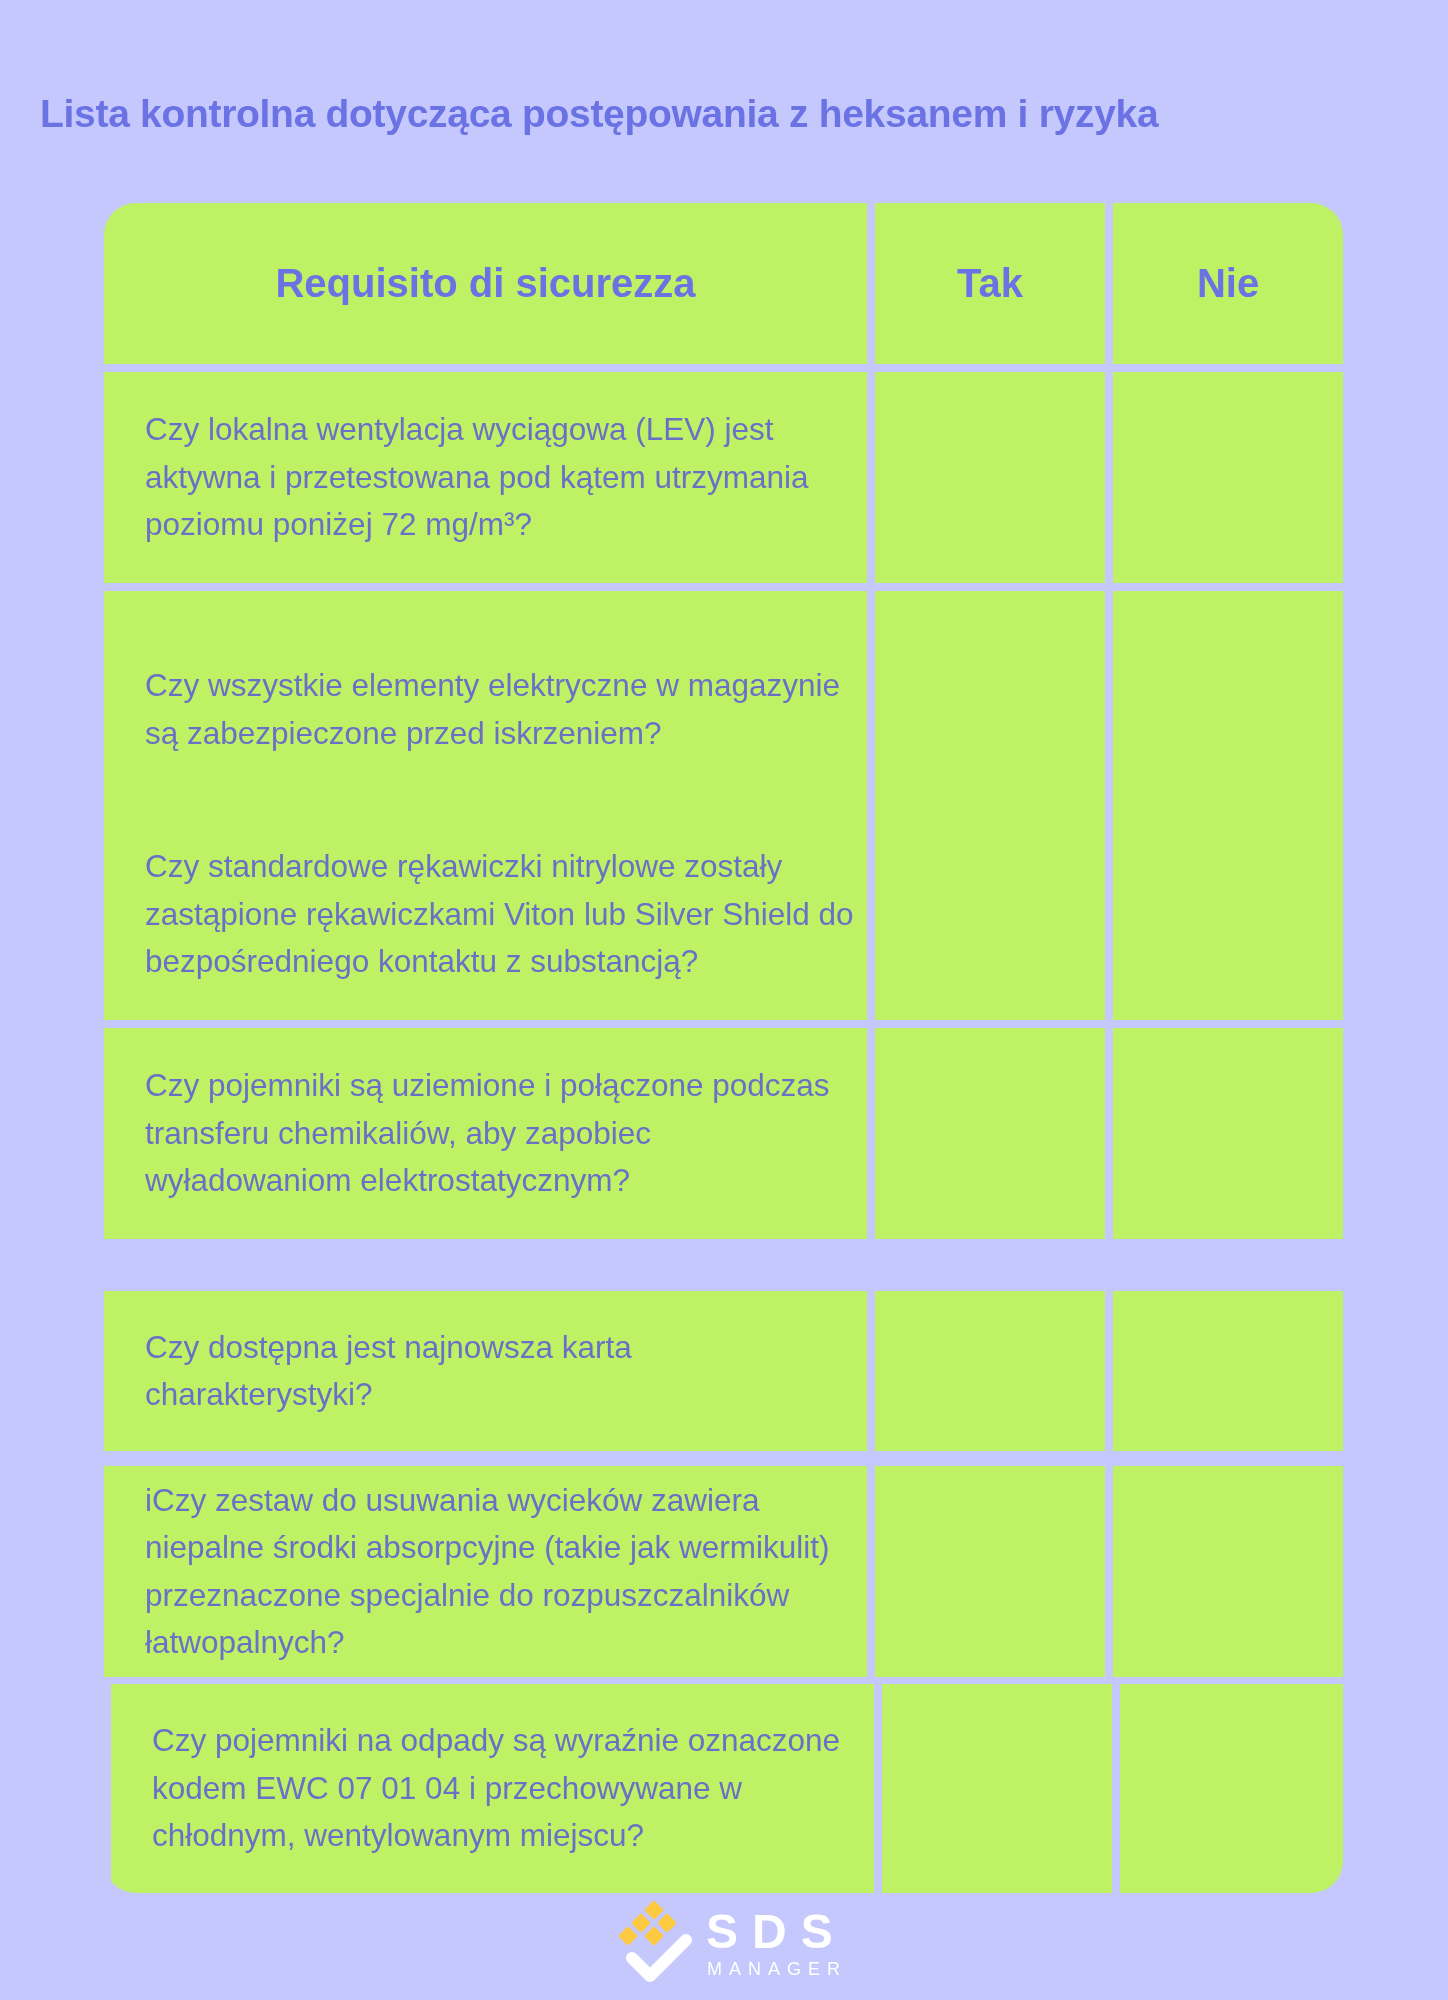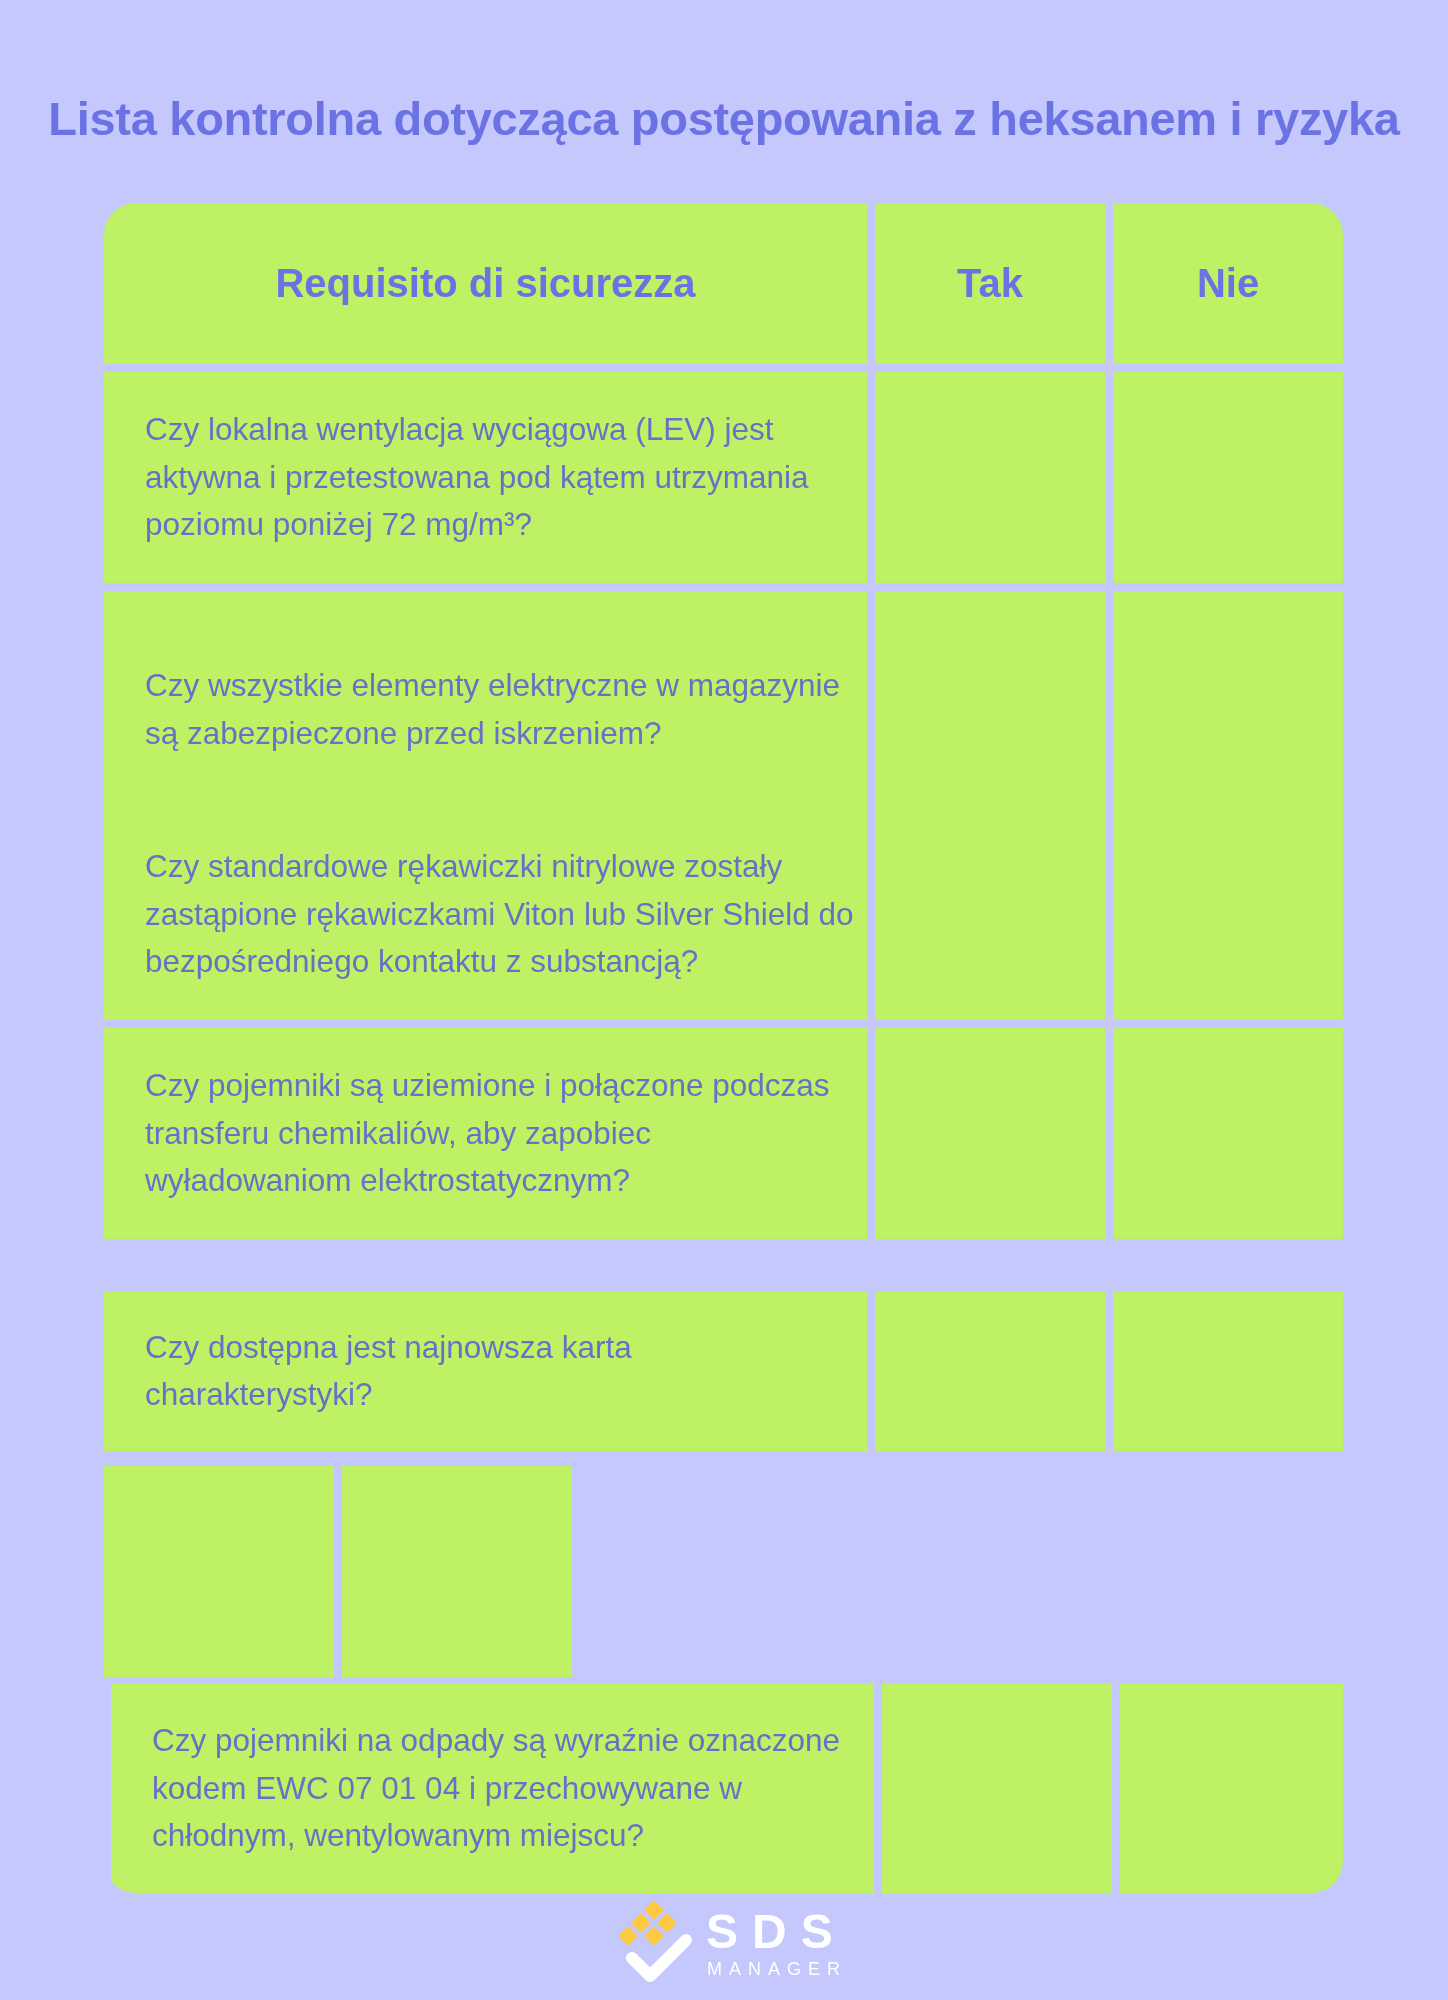--- a/index.html
+++ b/index.html
@@ -12,22 +12,22 @@
       background: #c5c8fd;
       position: relative;
       overflow: hidden;
       font-family: "Liberation Sans", "DejaVu Sans", sans-serif;
     }
     .page-title {
       position: absolute;
       left: 40px;
       top: 52px;
       width: 1368px;
-      text-align: center;
-      font-size: 47px;
+      text-align: left;
+      font-size: 39px;
       font-weight: bold;
       line-height: 71px;
       color: #6a72e4;
       letter-spacing: -0.3px;
     }
     .table {
       position: absolute;
       left: 104px;
       top: 203px;
       width: 1239px;
@@ -154,20 +154,23 @@
 
   <div class="row" style="top:1088px;height:160px;">
     <div class="cell c1">
         <span class="q-text">Czy dostępna jest najnowsza karta charakterystyki?</span>
       </div>
     <div class="cell c2"></div>
     <div class="cell c3"></div>
   </div>
 
   <div class="row" style="top:1263px;height:211px;">
+    <div class="cell c1">
+        <span class="q-text">iCzy zestaw do usuwania wycieków zawiera niepalne środki absorpcyjne (takie jak wermikulit) przeznaczone specjalnie do rozpuszczalników łatwopalnych?</span>
+      </div>
     <div class="cell c2"></div>
     <div class="cell c3"></div>
   </div>
 
   <div class="row" style="top:1481px;height:209px;padding-left:7px;">
     <div class="cell c1">
         <span class="q-text">Czy pojemniki na odpady są wyraźnie oznaczone kodem EWC 07 01 04 i przechowywane w chłodnym, wentylowanym miejscu?</span>
       </div>
     <div class="cell c2"></div>
     <div class="cell c3"></div>

